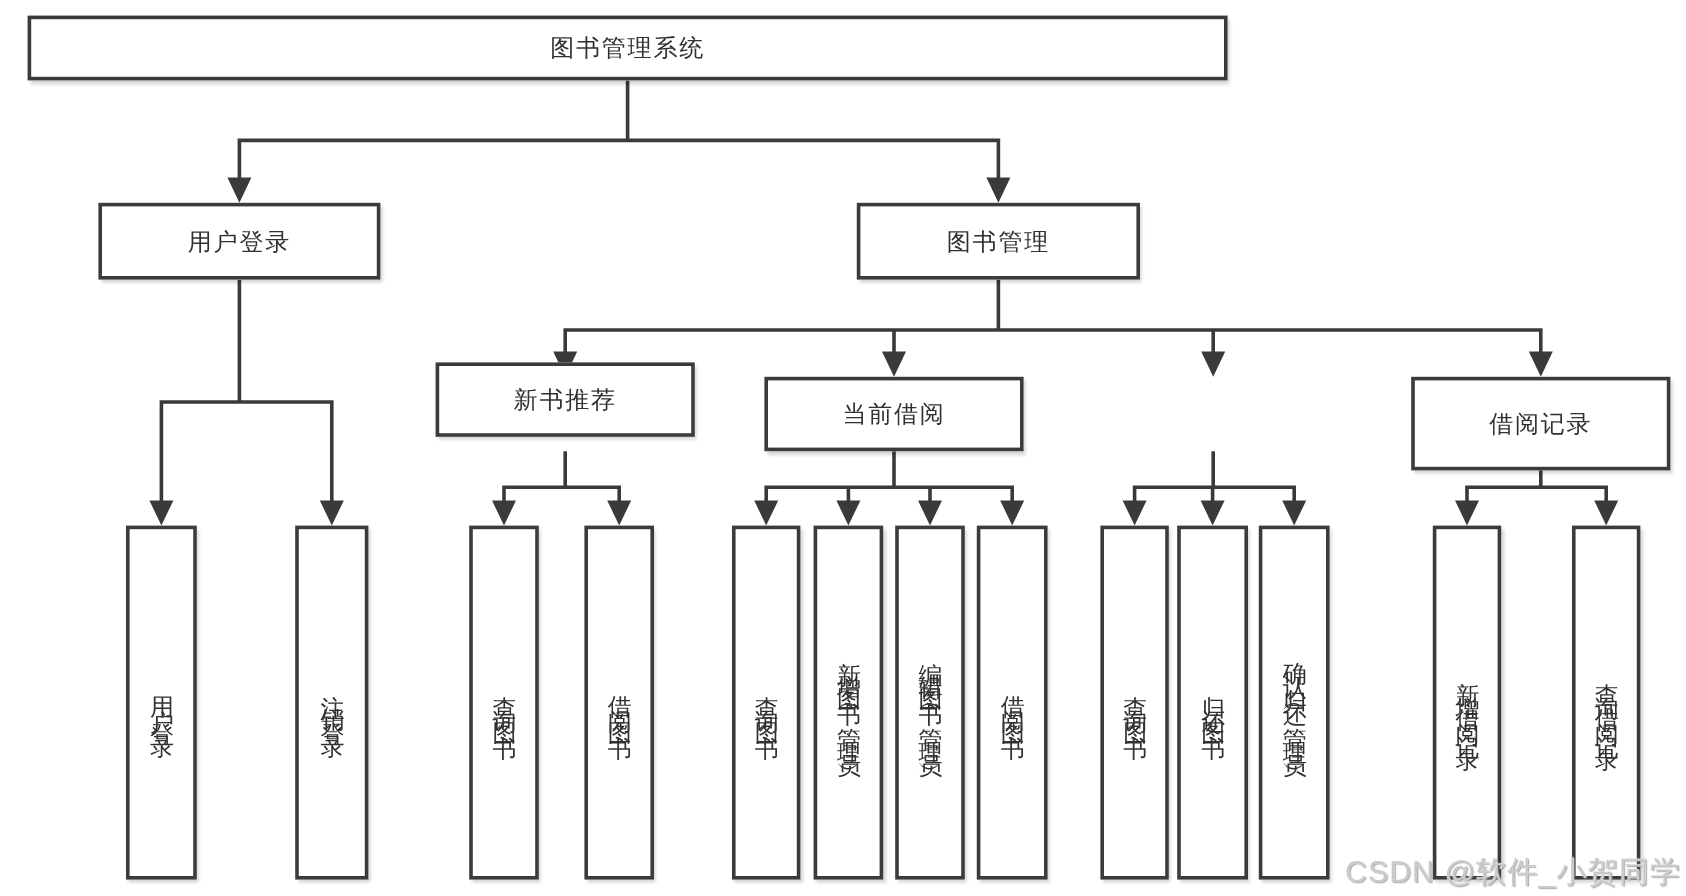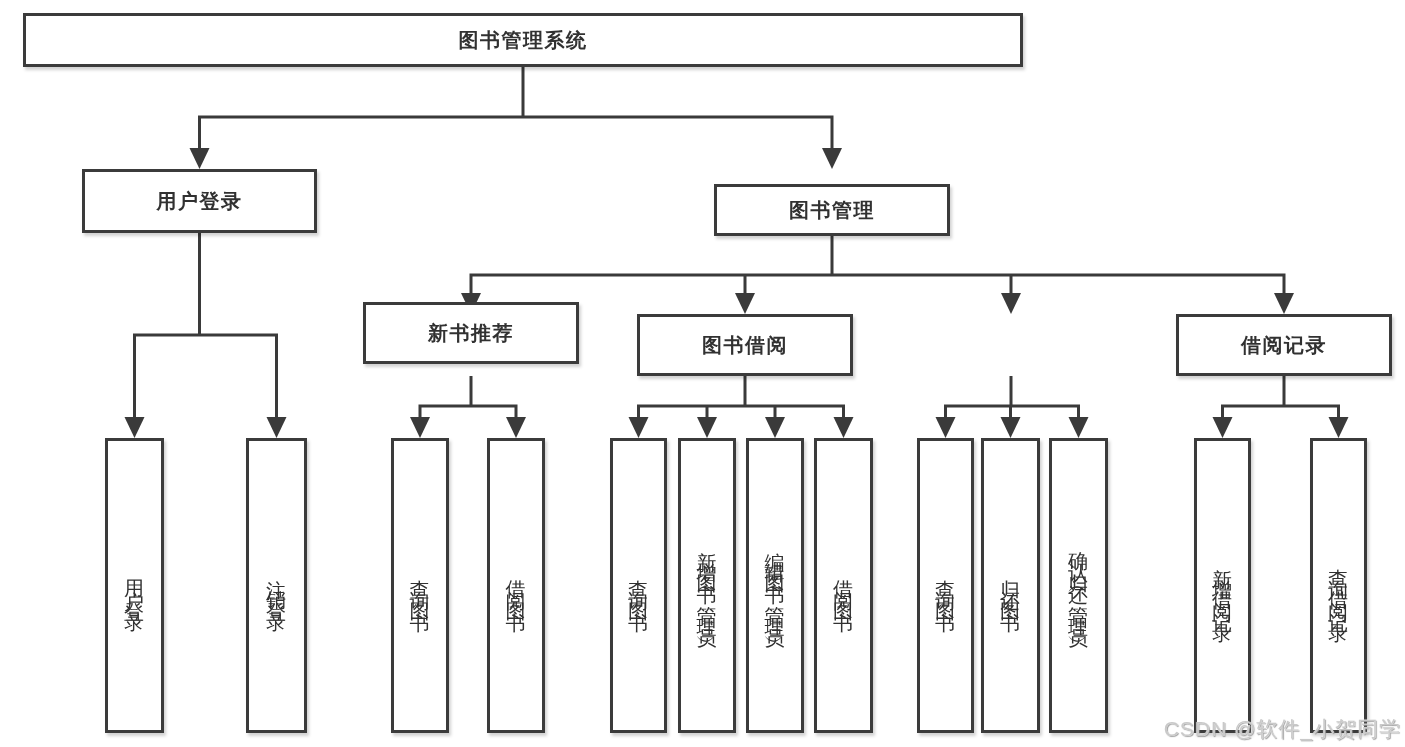--- a/index.html
+++ b/index.html
@@ -6,29 +6,29 @@
   .canvas{
     position:relative;width:1405px;height:747px;background:#ffffff;overflow:hidden;
     font-family:"Liberation Sans","DejaVu Sans",sans-serif;color:#313131;
   }
   .connectors{position:absolute;left:0;top:0;width:1405px;height:747px;}
   .hnode,.vnode{
     position:absolute;box-sizing:border-box;background:#ffffff;
     border:3px solid #3b3b3b;display:flex;align-items:center;justify-content:center;
     box-shadow:2px 3px 3px rgba(0,0,0,0.18);
   }
-  .hnode{font-size:20px;letter-spacing:1.5px;font-weight:bold;}
+  .hnode{font-size:20px;letter-spacing:1.5px;}
   .vnode{top:438px;height:295px;}
   .vnode .vtext{
     writing-mode:vertical-rl;text-orientation:mixed;
     font-size:20px;letter-spacing:11px;line-height:1;white-space:nowrap;
   }
   .watermark{
     position:absolute;right:4px;bottom:4px;z-index:5;
-    font-size:21px;letter-spacing:1px;color:#c9c9c9;
+    font-size:25px;letter-spacing:1px;color:#c9c9c9;
     text-shadow:0 0 1px #ffffff,1px 1px 1px #9a9a9a;
   }
 </style>
 </head>
 <body>
 
 <div class="canvas">
 
   <svg class="connectors" width="1405" height="747" viewBox="0 0 1405 747" fill="none" xmlns="http://www.w3.org/2000/svg">
     <g stroke="#3a3a3a" stroke-width="3">
@@ -75,31 +75,31 @@
     </g>
   </svg>
 
   <div class="hnode" style="left:23px;top:13px;width:1000px;height:54px;">
     <span>图书管理系统</span>
   </div>
 
   <div class="hnode" style="left:82px;top:169px;width:235px;height:64px;">
     <span>用户登录</span>
   </div>
-  <div class="hnode" style="left:714px;top:184px;width:236px;height:52px;">
+  <div class="hnode" style="left:714px;top:169px;width:236px;height:64px;">
     <span>图书管理</span>
   </div>
 
   <div class="hnode" style="left:363px;top:302px;width:216px;height:62px;">
     <span>新书推荐</span>
   </div>
   <div class="hnode" style="left:637px;top:314px;width:216px;height:62px;">
-    <span>图书借阅</span>
+    <span>当前借阅</span>
   </div>
-  <div class="hnode" style="left:1176px;top:314px;width:216px;height:62px;">
+  <div class="hnode" style="left:1176px;top:314px;width:216px;height:78px;">
     <span>借阅记录</span>
   </div>
 
   <div class="vnode" style="left:105px;width:59px;">
     <span class="vtext">用户登录</span>
   </div>
   <div class="vnode" style="left:246px;width:61px;">
     <span class="vtext">注销登录</span>
   </div>
 

